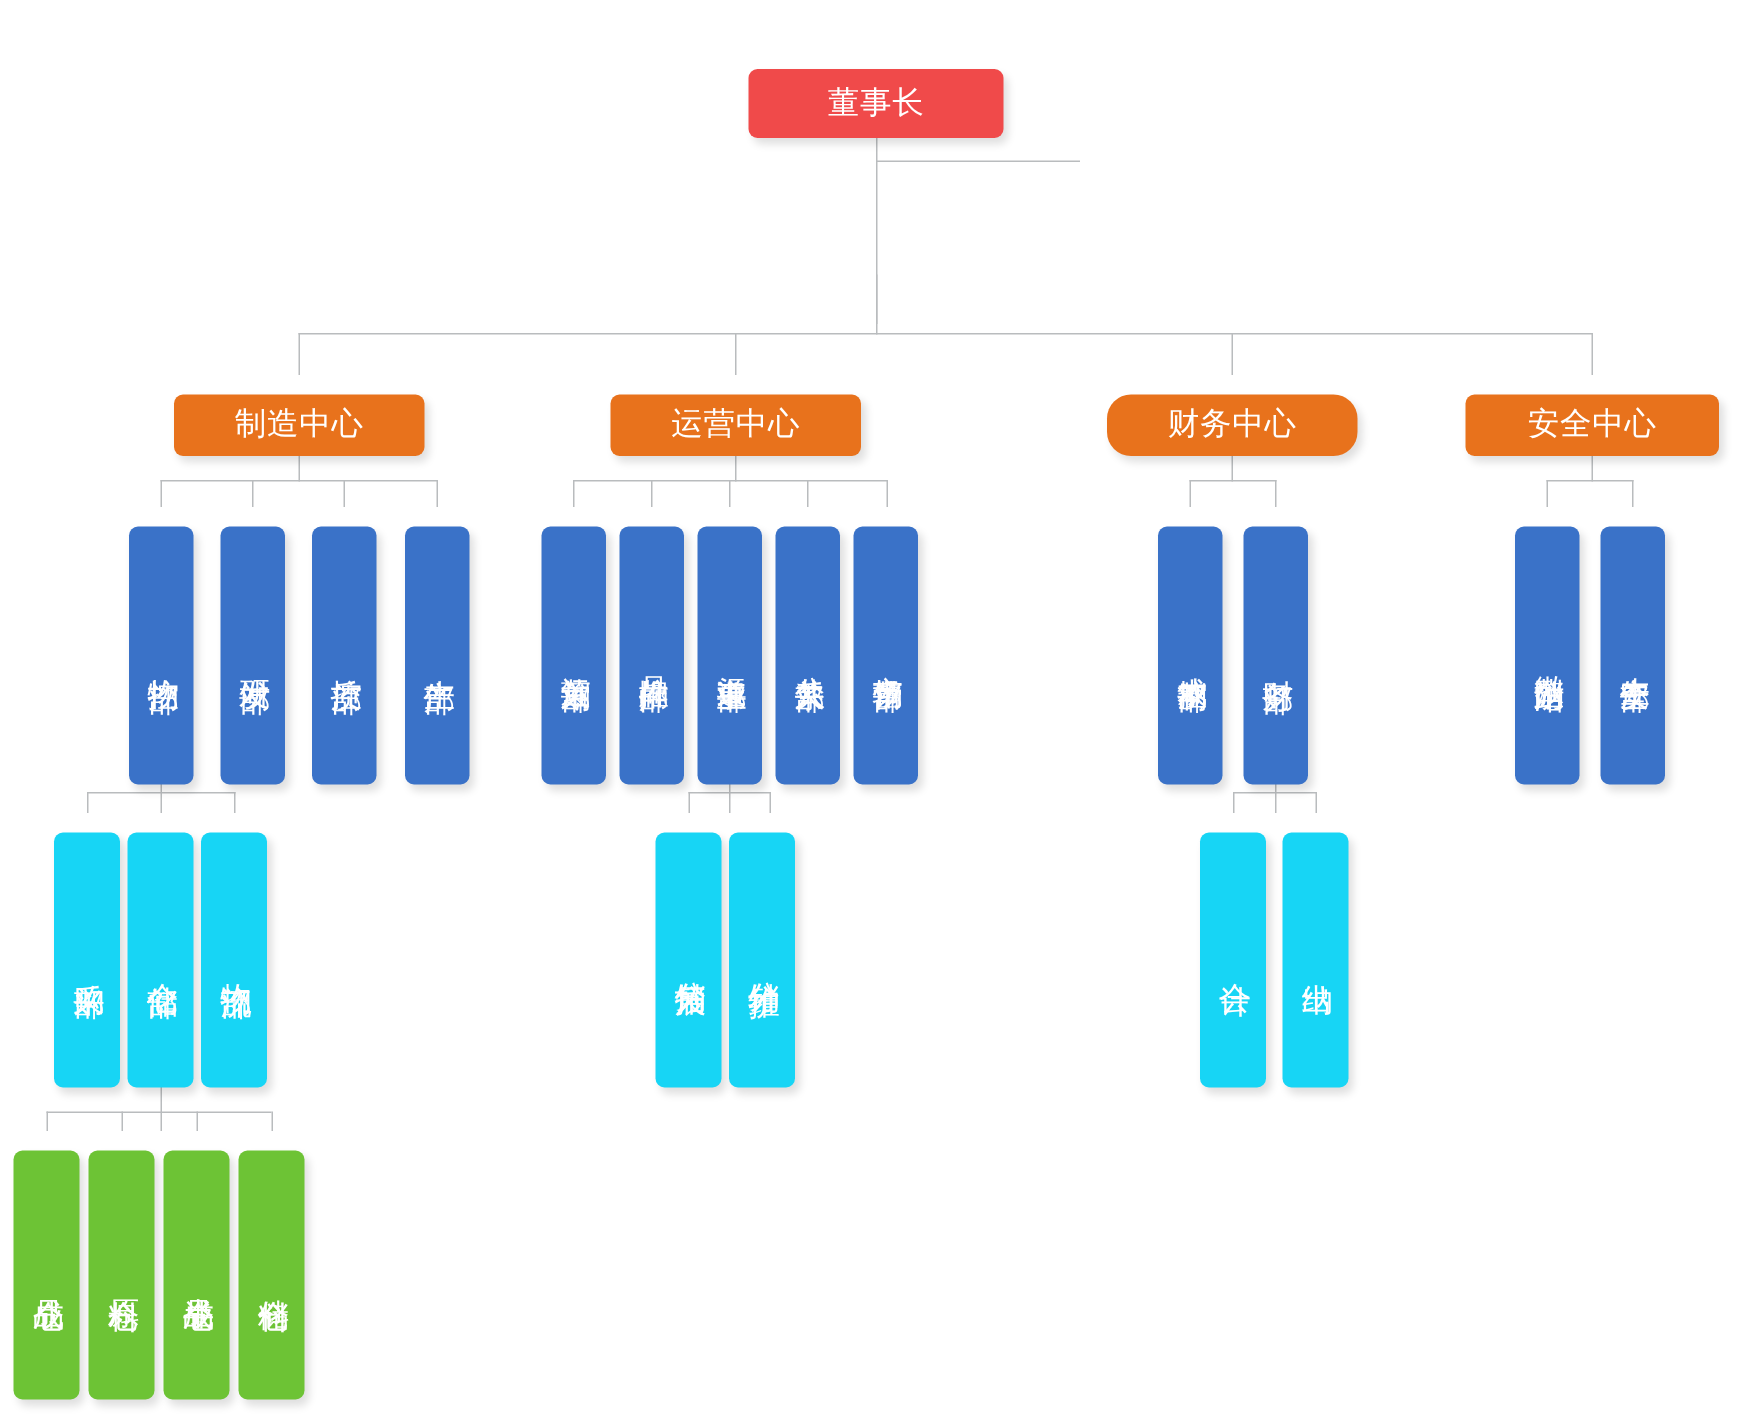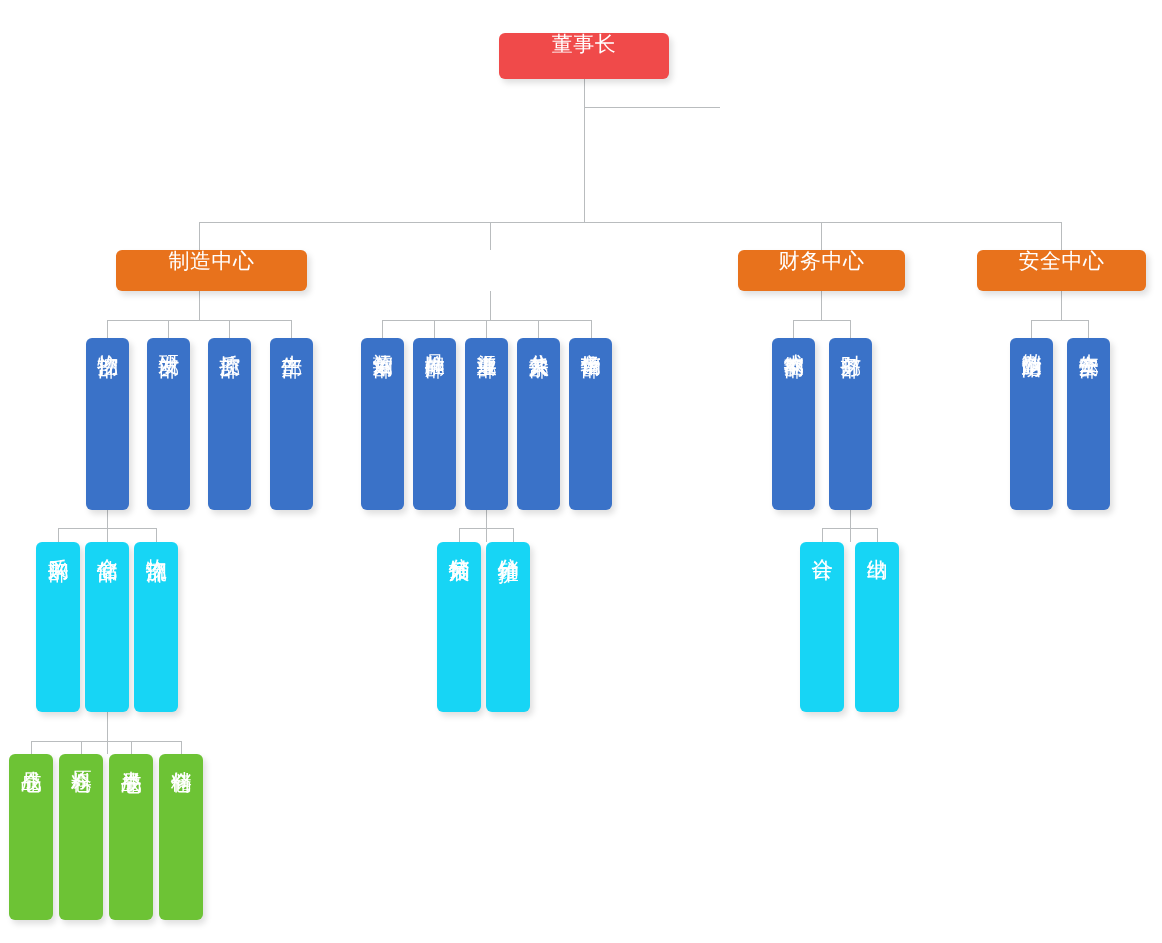--- a/index.html
+++ b/index.html
@@ -17,24 +17,25 @@
     height: 943px;
     background: #ffffff;
     overflow: hidden;
   }
   .node {
     position: absolute;
     box-sizing: border-box;
     border-radius: 6px;
     color: #ffffff;
     display: flex;
-    align-items: flex-start;
+    align-items: center;
     justify-content: center;
     box-shadow: 3px 4px 6px rgba(0,0,0,0.13);
     user-select: none;
+    margin-top: 13px;
   }
   .node .label {
     display: block;
     line-height: 1.08;
     letter-spacing: 0.5px;
     text-align: center;
     white-space: nowrap;
   }
   
   .node.horiz .label {
@@ -124,24 +125,27 @@
   <div class="conn h" style="left:31px; top:741px; width:150px;"></div>
   <div class="conn v" style="left:31px; top:741px; height:13px;"></div>
   <div class="conn v" style="left:81px; top:741px; height:13px;"></div>
   <div class="conn v" style="left:131px; top:741px; height:13px;"></div>
   <div class="conn v" style="left:181px; top:741px; height:13px;"></div>
 
   <div class="node horiz lvl-exec" style="left:499px; top:33px; width:170px; height:46px;">
     <span class="label">董事长</span>
   </div>
 
-  <div class="node horiz lvl-center" style="left:116px; top:250px; width:191px; height:41px;">
+  <div class="node horiz lvl-center" style="left:116px; top:250px; width:167px; height:41px;">
     <span class="label">制造中心</span>
   </div>
-  <div class="node horiz lvl-center" style="left:738px; top:250px; width:167px; height:41px;">
+  <div class="node horiz lvl-center" style="left:407px; top:250px; width:167px; height:41px;">
+    <span class="label">运营中心</span>
+  </div>
+  <div class="node horiz lvl-center" style="left:738px; top:250px; width:167px; height:41px;border-radius:16px;">
     <span class="label">财务中心</span>
   </div>
   <div class="node horiz lvl-center" style="left:977px; top:250px; width:169px; height:41px;">
     <span class="label">安全中心</span>
   </div>
 
   <div class="node vert lvl-dept" style="left:86px; top:338px; width:43px; height:172px;">
     <span class="label">物控部</span>
   </div>
   <div class="node vert lvl-dept" style="left:147px; top:338px; width:43px; height:172px;">

